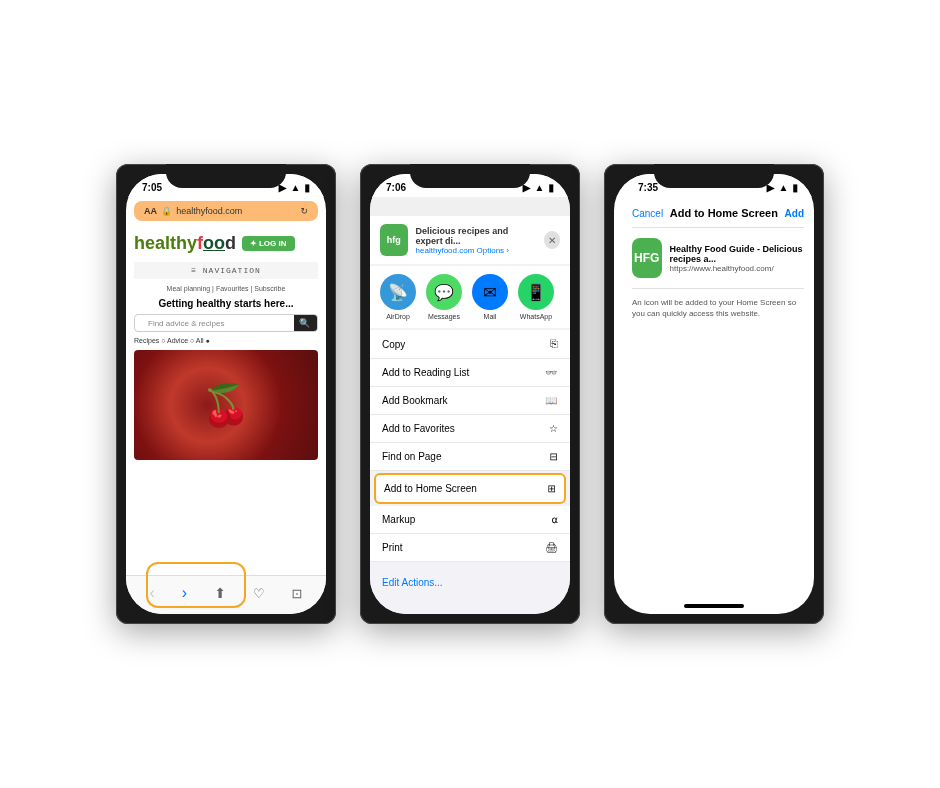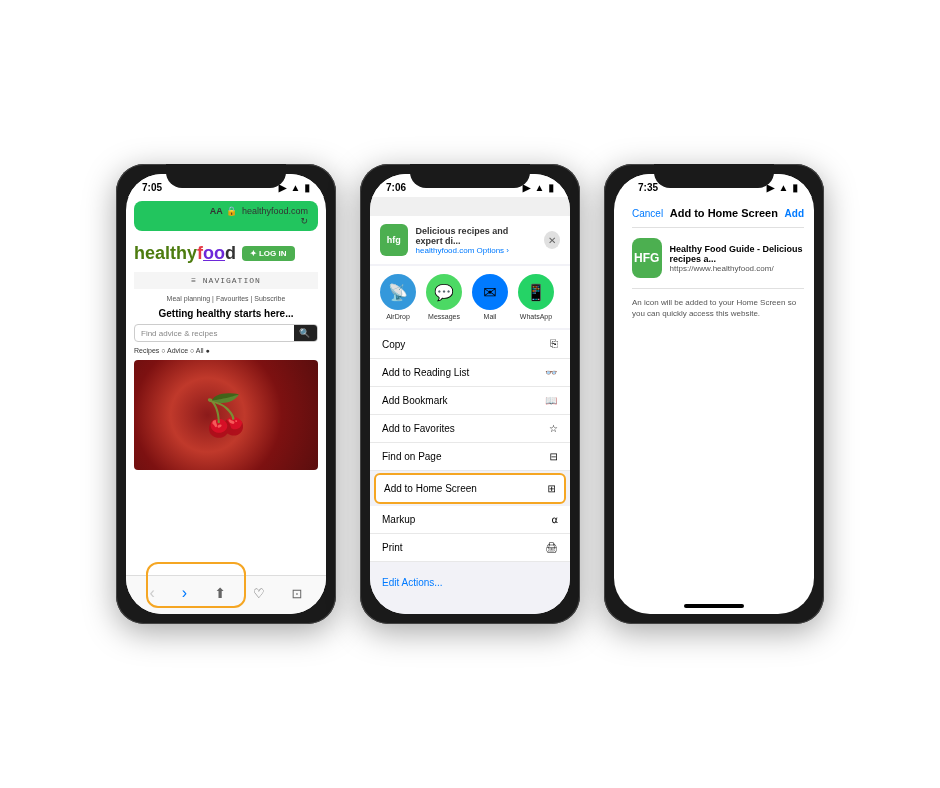--- a/index.html
+++ b/index.html
@@ -17,21 +17,21 @@
       display: flex;
       align-items: center;
       justify-content: center;
       gap: 24px;
       padding: 20px;
     }
 
     
     .phone {
       background: #1a1a1a;
-      border-radius: 28px;
+      border-radius: 12px;
       position: relative;
       box-shadow: 0 8px 32px rgba(0,0,0,0.35), inset 0 0 0 1px #444;
     }
     .phone::before {
       content: '';
       position: absolute;
       top: 0; left: 50%;
       transform: translateX(-50%);
       width: 120px; height: 24px;
       background: #1a1a1a;
@@ -66,30 +66,29 @@
       padding: 8px 16px 4px;
       background: #fff;
       font-size: 10px;
       font-weight: 600;
     }
     .status-icons { display: flex; gap: 4px; align-items: center; }
     .notch-spacer { width: 60px; height: 10px; }
 
     
     .url-bar {
-      background: #22c55e;
+      background: #fdba74;
       margin: 4px 8px;
       border-radius: 8px;
       padding: 5px 10px;
       display: flex;
-      align-items: flex-end;
+      align-items: flex-start;
       justify-content: space-between;
       font-size: 9px;
       color: #333;
-      flex-direction: column;
     }
     .url-bar-left { display: flex; align-items: center; gap: 4px; }
     .url-bar-aa { font-size: 9px; color: #333; font-weight: 600; }
 
     
     .site-content { padding: 4px 8px; }
     .site-logo { display: flex; align-items: center; gap: 6px; padding: 4px 0; }
     .logo-login-btn {
       background: #4caf50;
       color: white;
@@ -111,20 +110,21 @@
     }
     .nav-links { font-size: 7px; color: #555; text-align: center; padding: 2px 0; }
     .hero-text { font-size: 10px; font-weight: 700; text-align: center; padding: 4px 0 2px; }
     .search-bar {
       display: flex;
       align-items: center;
       border: 1px solid #ccc;
       border-radius: 4px;
       margin: 3px 0;
       overflow: hidden;
+      padding-left: 7px;
     }
     .search-input { flex: 1; font-size: 8px; padding: 3px 6px; color: #888; border: none; outline: none; }
     .search-btn { background: #222; color: #fff; padding: 3px 6px; font-size: 9px; }
     .radio-row { font-size: 7px; color: #333; padding: 2px 0; }
     .food-image {
       width: 100%;
       height: 110px;
       background: radial-gradient(circle at 40% 50%, #8B1A1A 0%, #c0392b 30%, #7d1111 60%, #5a0e0e 100%);
       border-radius: 4px;
       margin-top: 4px;
@@ -299,21 +299,21 @@
           <span class="url-bar-aa">AA</span>
           <span>🔒</span>
           <span>healthyfood.com</span>
         </div>
         <span>↻</span>
       </div>
 
       <div class="site-content">
         <div class="site-logo">
           <div style="font-size:18px;font-weight:700;color:#333;">
-            <span style="color:#4d7c0f;">healthy</span><span style="color:#e63946;">f</span><span style="color:#6d28d9;text-decoration:underline;">oo</span><span style="color:#333;">d</span>
+            <span style="color:#4d7c0f;">healthy</span><span style="color:#e63946;">f</span><span style="color:#14532d;text-decoration:underline;">oo</span><span style="color:#333;">d</span>
           </div>
           <div class="logo-login-btn">✦ LOG IN</div>
         </div>
         <div class="nav-bar">≡  NAVIGATION</div>
         <div class="nav-links">Meal planning  |  Favourites  |  Subscribe</div>
         <div class="hero-text">Getting healthy starts here...</div>
         <div class="search-bar">
           <span class="search-input" style="display:block;">Find advice &amp; recipes</span>
           <span class="search-btn">🔍</span>
         </div>

